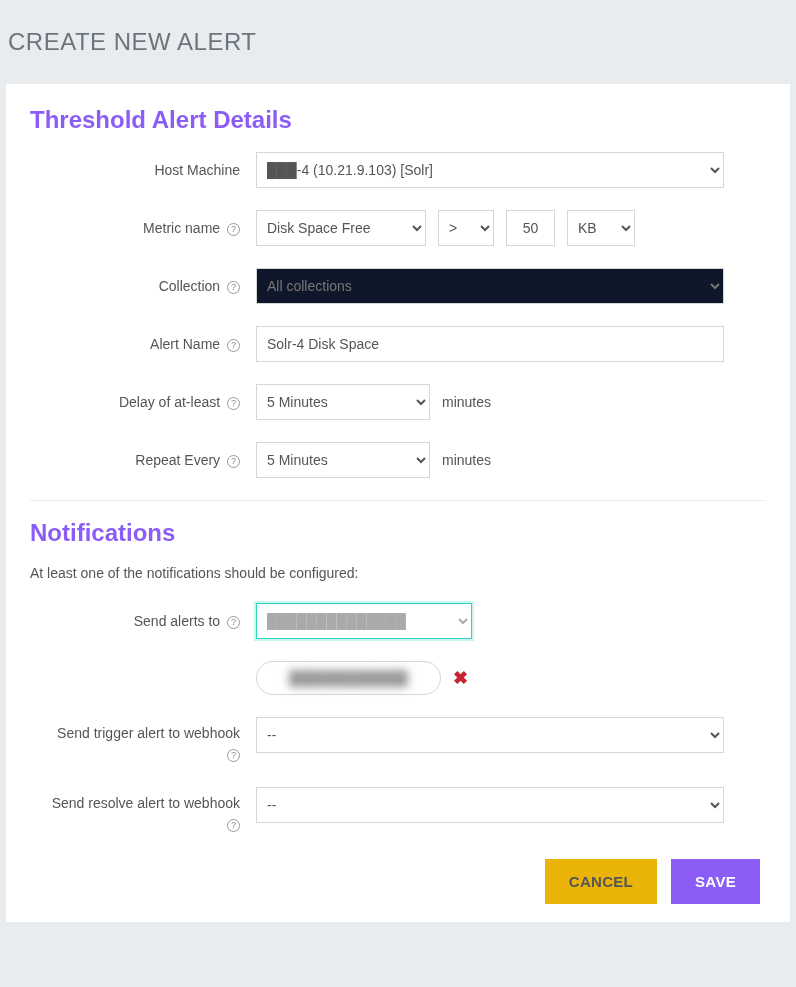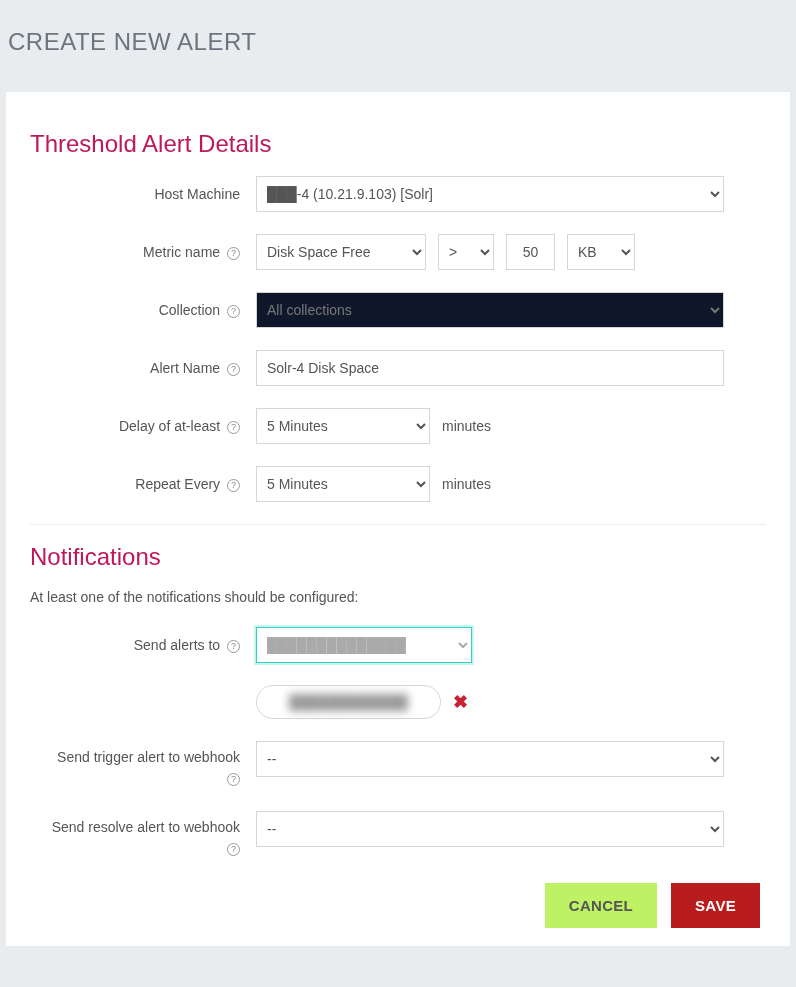--- a/index.html
+++ b/index.html
@@ -4,39 +4,39 @@
   <style>
     * { box-sizing: border-box; }
     body {
       margin: 0;
       font-family: Arial, Helvetica, sans-serif;
       background: #e9ecef;
       color: #555;
       font-size: 14px;
     }
     .page-header {
-      padding: 28px 8px 36px 8px;
+      padding: 28px 8px 28px 8px;
     }
     .page-title {
       font-size: 24px;
       font-weight: 400;
       color: #6c757d;
       letter-spacing: 0.5px;
       margin: 0;
     }
     .card {
       background: #fff;
       padding: 22px 24px 18px 24px;
       margin: 0 6px;
     }
     .section-title {
       font-size: 24px;
-      font-weight: 400;
-      color: #be185d;
-      margin: 16px 0 18px 0;
+      font-weight: 700;
+      color: #8b5cf6;
+      margin: 0 0 18px 0;
     }
     .section-sub {
       font-size: 14px;
       color: #555;
       margin: 8px 0 22px 0;
     }
     .form-row {
       display: flex;
       align-items: center;
       margin-bottom: 22px;
@@ -124,22 +124,22 @@
       padding-right: 6px;
     }
     .btn {
       border: none;
       font-size: 15px;
       font-weight: 600;
       padding: 14px 24px;
       cursor: pointer;
       letter-spacing: 0.3px;
     }
-    .btn-cancel { background:#bef264; color:#555; }
-    .btn-save   { background:#b91c1c; color:#fff; }
+    .btn-cancel { background:#eab308; color:#555; }
+    .btn-save   { background:#8b5cf6; color:#fff; }
     .blur-text { filter: blur(4px); color:#999; display:inline-block;}
     option { color:#555; }
   </style>
 </head>
 <body>
 
 <div class="page-header">
   <h1 class="page-title">CREATE NEW ALERT</h1>
 </div>
 

